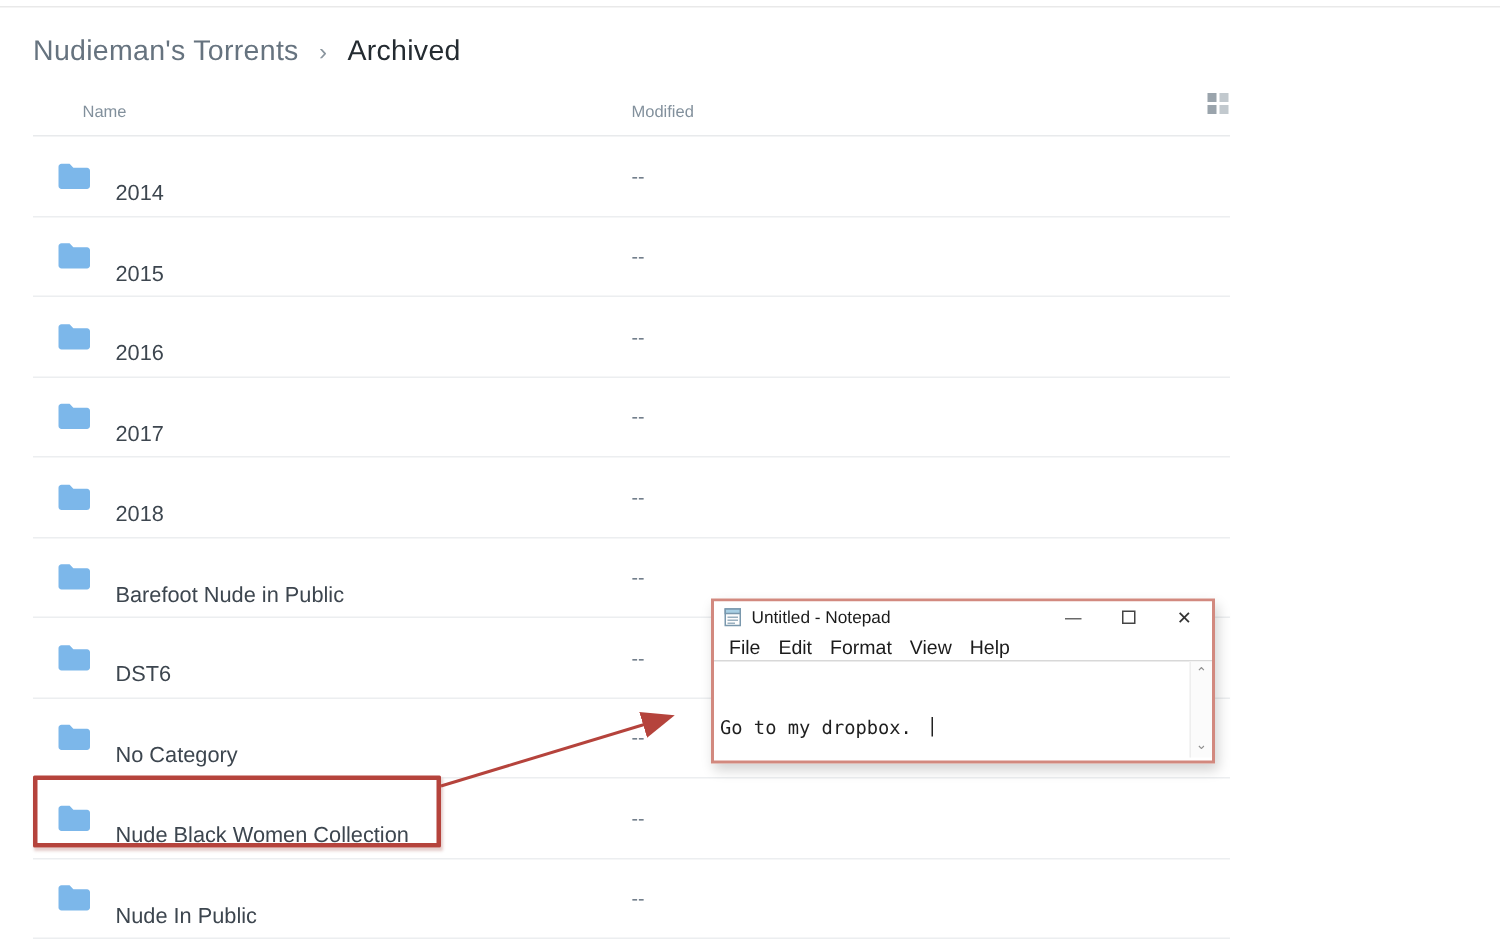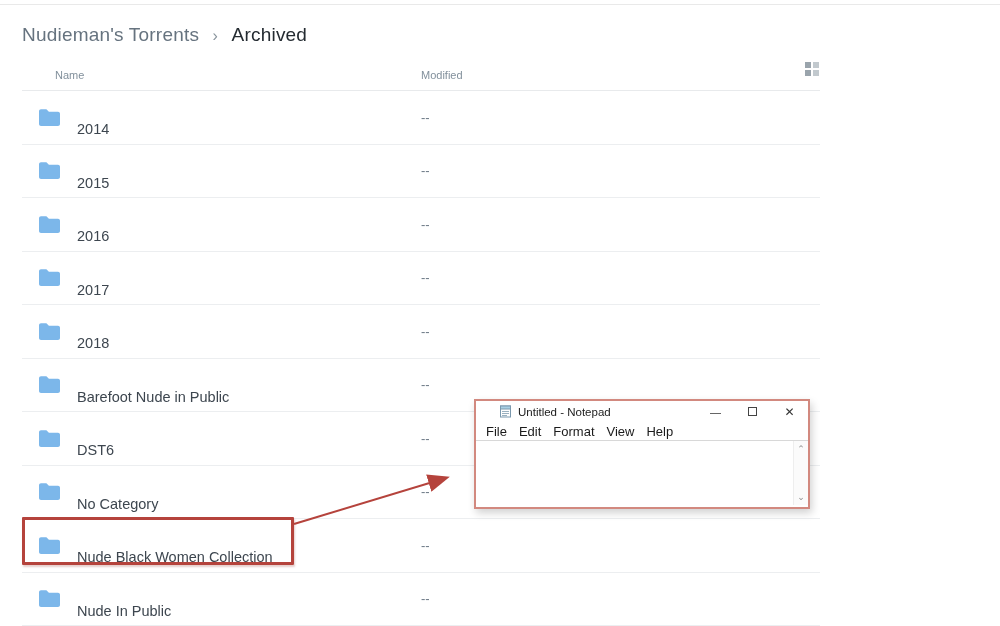--- a/index.html
+++ b/index.html
@@ -40,21 +40,21 @@
   .highlight-rect { position:absolute; left:22px; top:517px; width:272px; height:48px;
                     border:3px solid #b5433c; border-radius:1px; z-index:5;
                     box-shadow:1px 2px 2px rgba(150,60,50,.25); pointer-events:none; }
   .arrow-overlay { position:absolute; left:0; top:0; width:1000px; height:626px;
                    z-index:6; pointer-events:none; }
 
   
   .notepad { position:absolute; left:474px; top:399px; width:336px; height:110px;
              background:#ffffff; border:2px solid #d2897f; z-index:10;
              box-shadow:2px 4px 8px rgba(0,0,0,.18); font-family:"Liberation Sans", sans-serif; }
-  .np-titlebar { height:21px; display:flex; align-items:center; background:#ffffff;padding-left:17px; }
+  .np-titlebar { height:21px; display:flex; align-items:center; background:#ffffff; }
   .np-app-icon { width:13px; height:13px; margin-left:6px; flex:0 0 auto; }
   .np-title { margin-left:6px; font-size:11.5px; color:#1b1b1b; flex:1 1 auto; white-space:nowrap; }
   .np-buttons { display:flex; height:100%; }
   .np-btn { width:37px; height:100%; display:flex; align-items:center; justify-content:center;
             font-size:11px; color:#333; cursor:pointer; }
   .np-btn.close { font-size:12px; }
   .np-max-box { width:9px; height:9px; border:1px solid #444; display:inline-block; }
   .np-menubar { height:18px; display:flex; align-items:center; padding-left:4px; background:#ffffff; }
   .np-menu-item { font-size:13px; color:#1b1b1b; padding:0 6px; cursor:pointer; }
   .np-textarea { position:relative; height:65px; border-top:1px solid #d8d8d8; background:#ffffff;
@@ -209,20 +209,21 @@
 
     <div class="np-menubar">
       <span class="np-menu-item">File</span>
       <span class="np-menu-item">Edit</span>
       <span class="np-menu-item">Format</span>
       <span class="np-menu-item">View</span>
       <span class="np-menu-item">Help</span>
     </div>
 
     <div class="np-textarea">
+      <div><span>Go to my dropbox. </span><span class="caret"></span></div>
       <div class="np-scrollbar">
         <span class="np-scroll-arrow">⌃</span>
         <span class="np-scroll-arrow">⌄</span>
       </div>
     </div>
   </div>
 
 </div>
 
 </body></html>

